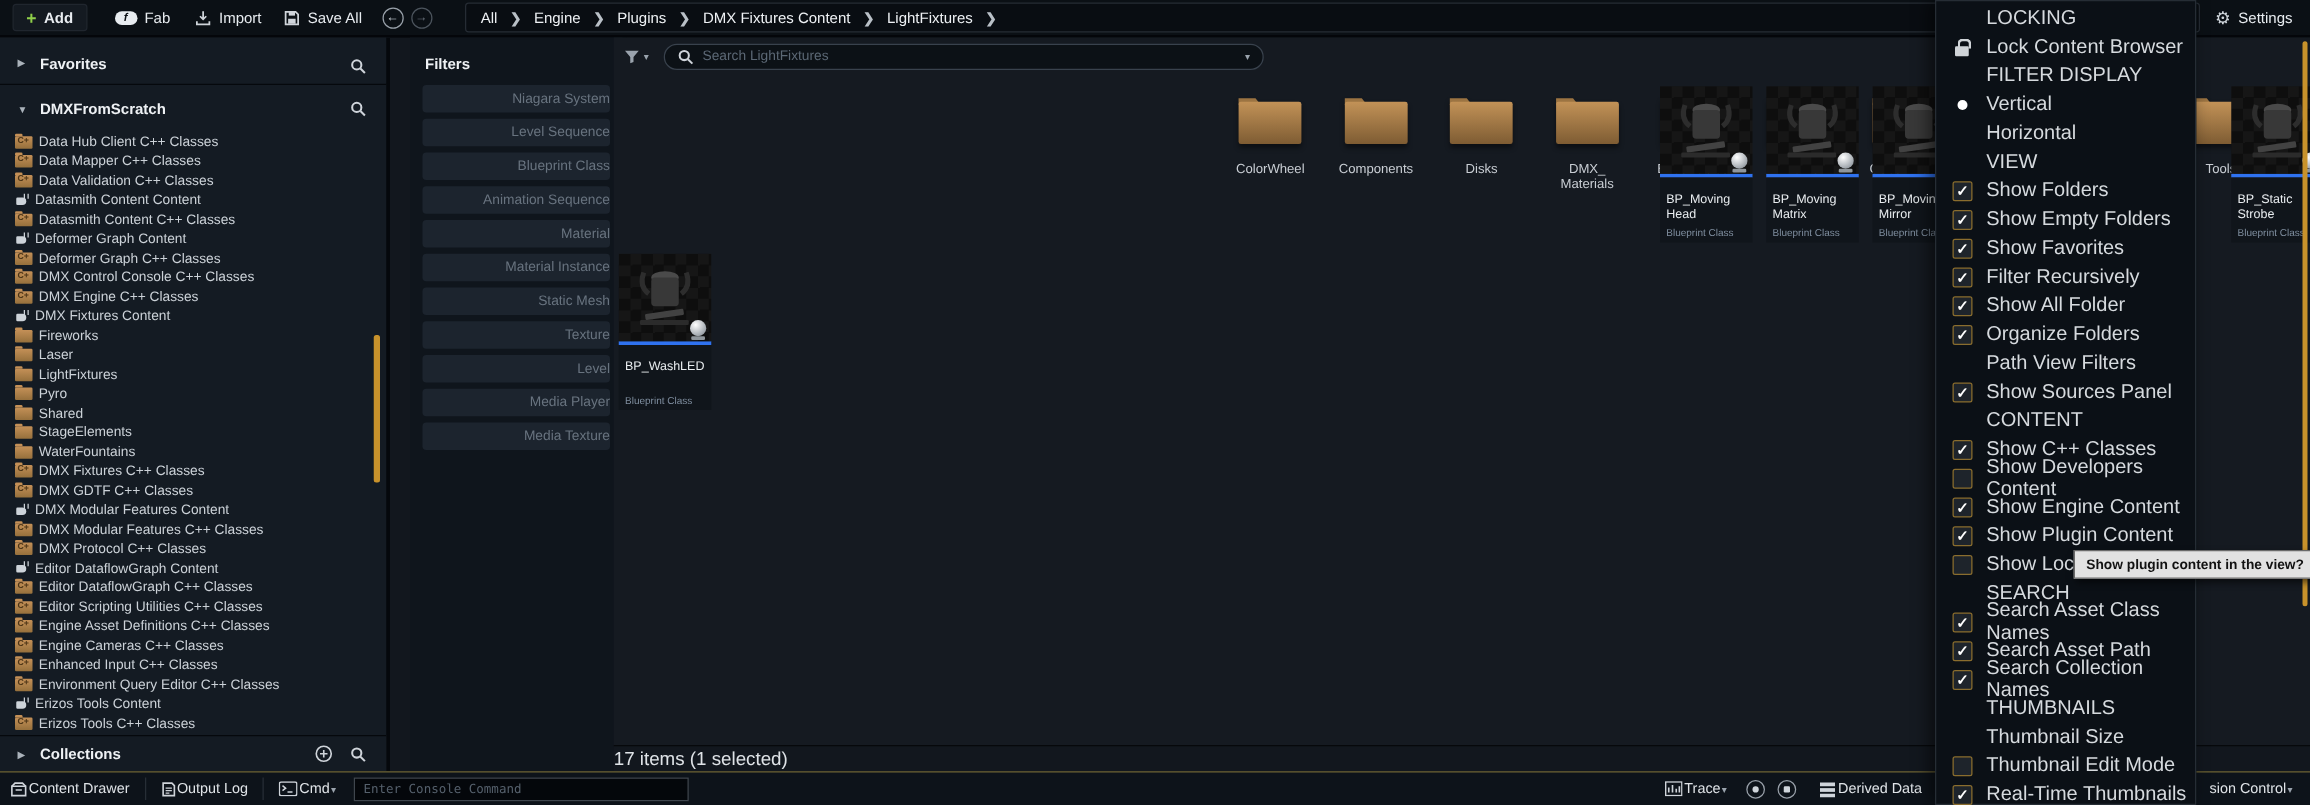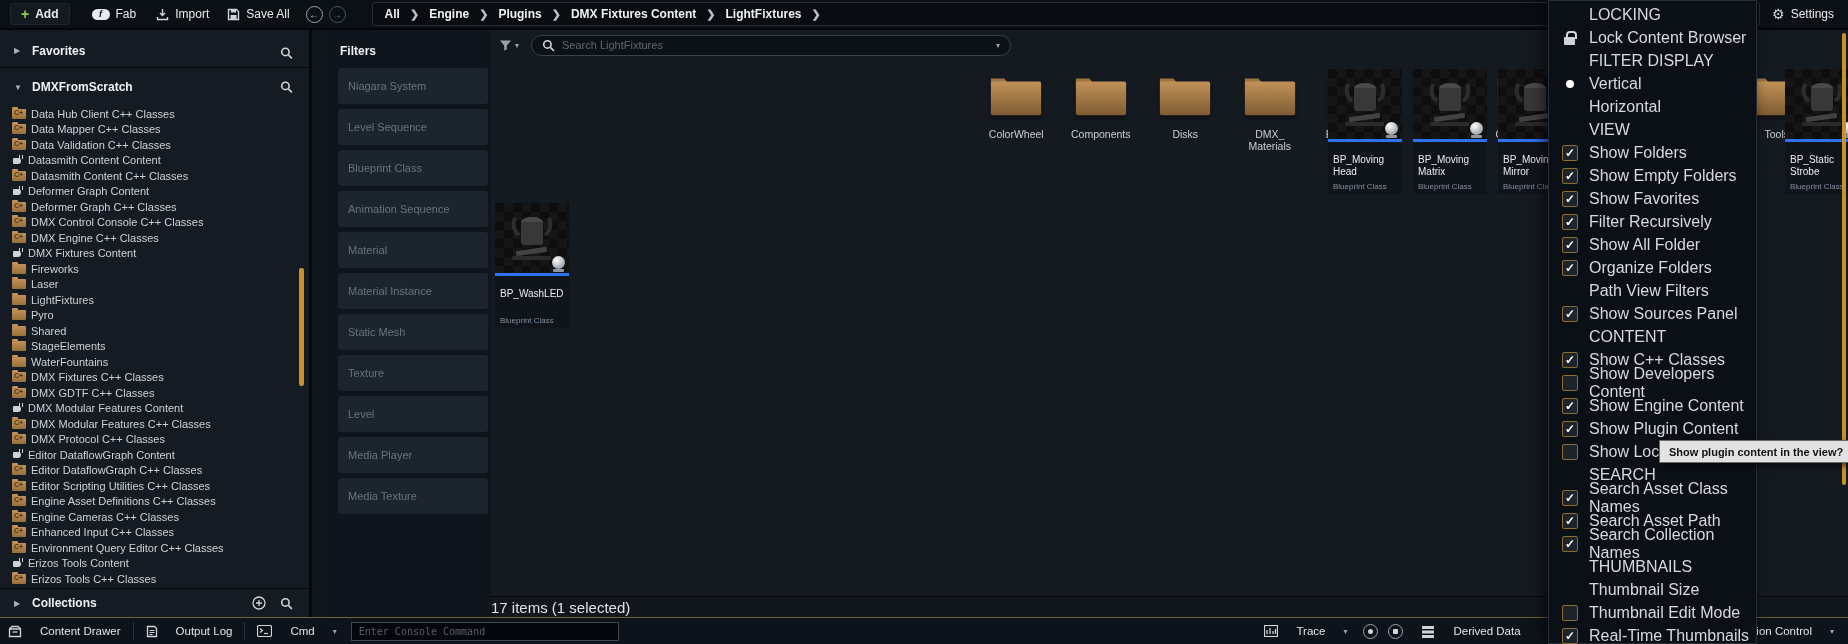--- a/index.html
+++ b/index.html
@@ -11,21 +11,21 @@
   .tbtn { display:flex; align-items:center; gap:6px; font-size:12px; color:#e8ecf0; white-space:nowrap; cursor:default; }
   .add-btn { margin-left:10px; background:#141a21; border:1px solid #20262e; border-radius:3px; padding:3px 10px; font-weight:700; }
   .plus { color:#8fcf4a; font-weight:700; font-size:14px; line-height:10px; }
   .fab-btn { margin-left:22px; }
   .fab-logo { width:18px; height:11px; background:#e8ecf0; border-radius:6px; display:inline-flex; align-items:center; justify-content:center; color:#0b1015; font-size:9px; font-weight:700; font-style:italic; }
   .import-btn { margin-left:20px; } .save-btn { margin-left:18px; }
   .navcirc { width:17px; height:17px; border-radius:50%; border:1.5px solid #99a1aa; color:#cfd5db; font-size:10px; display:flex; align-items:center; justify-content:center; margin-left:16px; }
   .navcirc.fwd { border-color:#4c545d; color:#6a737d; margin-left:6px; }
   .breadcrumb { margin-left:26px; flex:1; height:24px; background:#090d12; border:1px solid #262c34; border-radius:3px; display:flex; align-items:center; padding:0 12px; overflow:hidden; }
   .crumb { display:flex; align-items:center; }
-  .crumb-label { font-size:12px; font-weight:700; color:#eef1f4; white-space:nowrap; }
+  .crumb-label { font-size:12px; font-weight:400; color:#eef1f4; white-space:nowrap; }
   .csep { margin:0 10px; font-size:11px; font-weight:700; color:#b9c0c7; }
   .settings-btn { margin:0 14px 0 12px; }
   .gear { font-size:14px; color:#cfd5db; }
 
   
   .sidebar { position:absolute; left:0; top:30px; width:312px; height:587px; background:#141b23; border-right:3px solid #05080c; }
   .filters-panel { position:absolute; left:328px; top:30px; width:173px; height:587px; background:#0f151c; border-right:3px solid #05080c; }
   .content { position:absolute; left:491px; top:30px; width:1357px; height:587px; background:#151a21; }
 
   
@@ -42,21 +42,21 @@
   .ticon.folder::before, .ticon.cpp::before { content:""; position:absolute; top:-2px; left:0; width:6px; height:2px; background:#c49057; border-radius:1px 1px 0 0; }
   .ticon.cpp::after { content:"C+"; position:absolute; left:2px; top:0px; font-size:7px; font-weight:700; color:#4b3416; }
   .ticon.plugin { width:11px; height:11px; }
   .ticon.plugin::before { content:""; position:absolute; left:1px; top:3px; width:8px; height:6px; background:#cdd3d9; border-radius:1px 3px 3px 1px; }
   .ticon.plugin::after { content:""; position:absolute; left:7px; top:0px; width:2px; height:4px; border-left:1.5px solid #cdd3d9; border-right:1.5px solid #cdd3d9; }
   .side-scrollbar { position:absolute; left:299px; top:238px; width:5px; height:118px; background:#c8922b; border-radius:2px; }
   .collections-row { position:absolute; left:0; right:0; bottom:0; height:29px; border-top:1px solid #05080c; display:flex; align-items:center; padding-left:14px; background:#141b23; }
 
   
   .filters-title { font-size:12px; font-weight:700; color:#eef1f4; padding:14px 0 10px 12px; }
-  .pill { height:36px; margin:0 10px 5px 10px; background:#1c242e; border-radius:3px; display:flex; align-items:center; padding-left:10px; font-size:11px; color:#68737f; }
+  .pill { height:22px; margin:0 10px 5px 10px; background:#1c242e; border-radius:3px; display:flex; align-items:center; padding-left:10px; font-size:11px; color:#68737f;justify-content:flex-end; }
 
   
   .content-top { position:absolute; left:0; top:0; width:100%; height:30px; display:flex; align-items:center; }
   .funnel-wrap { margin-left:8px; display:flex; align-items:center; gap:3px; }
   .chev { font-size:8px; color:#9aa3ad; }
   .searchbox { margin-left:12px; width:480px; height:21px; border:1px solid #39424d; border-radius:11px; background:#0c1116; display:flex; align-items:center; padding:0 10px; gap:7px; }
   .searchbox input { flex:1; background:transparent; border:none; outline:none; font-family:"Liberation Sans",sans-serif; font-size:11px; color:#cfd5db; }
   .searchbox input::placeholder { color:#5c6875; }
 
   
@@ -91,21 +91,21 @@
   .ctl.check-on::after { content:"✓"; position:absolute; left:2px; top:0px; font-size:12px; color:#fff; font-weight:700; }
   .ctl.radio-on::after { content:""; position:absolute; left:4px; top:4px; width:8px; height:8px; border-radius:50%; background:#fff; }
   .ctl.lock::before { content:""; position:absolute; left:4px; top:1px; width:7px; height:6px; border:2px solid #d0d4d8; border-bottom:none; border-radius:4px 4px 0 0; }
   .ctl.lock::after { content:""; position:absolute; left:2px; top:7px; width:11px; height:8px; background:#d0d4d8; border-radius:1px; }
 
   
   .tooltip { position:absolute; left:1659px; top:440px; height:23px; background:#e2e2e2; border:1px solid #6a6a6a; color:#121212; font-size:11px; font-weight:700; display:flex; align-items:center; padding:0 9px; z-index:100; box-shadow:2px 3px 6px rgba(0,0,0,.6); white-space:nowrap; }
 
   
   .taskbar { position:absolute; left:0; top:617px; width:1848px; height:27px; background:#0d131a; border-top:1px solid #6e6434; display:flex; align-items:center; z-index:30; }
-  .task-item { display:flex; align-items:center; gap:18px; font-size:11.5px; color:#dfe3e7; white-space:nowrap; }
+  .task-item { display:flex; align-items:center; gap:1px; font-size:11.5px; color:#dfe3e7; white-space:nowrap; }
   .tsep { width:1px; height:18px; background:#272e36; margin:0 12px; }
   .console-input { width:268px; height:19px; background:#04070b; border:1px solid #3f464e; display:flex; align-items:center; padding:0 7px; }
   .console-input input { width:100%; background:transparent; border:none; outline:none; font-family:"DejaVu Sans Mono",monospace; font-size:10px; color:#8a95a0; }
   .console-input input::placeholder { color:#55606c; }
   .task-right { position:absolute; right:0; display:flex; align-items:center; height:100%; }
   .circ-ico { width:15px; height:15px; border-radius:50%; border:1.5px solid #99a1aa; display:flex; align-items:center; justify-content:center; }
   .circ-ico .dot { width:5px; height:5px; background:#cfd5db; border-radius:1px; }
   svg.ico { display:block; }
 </style>
 </head>

